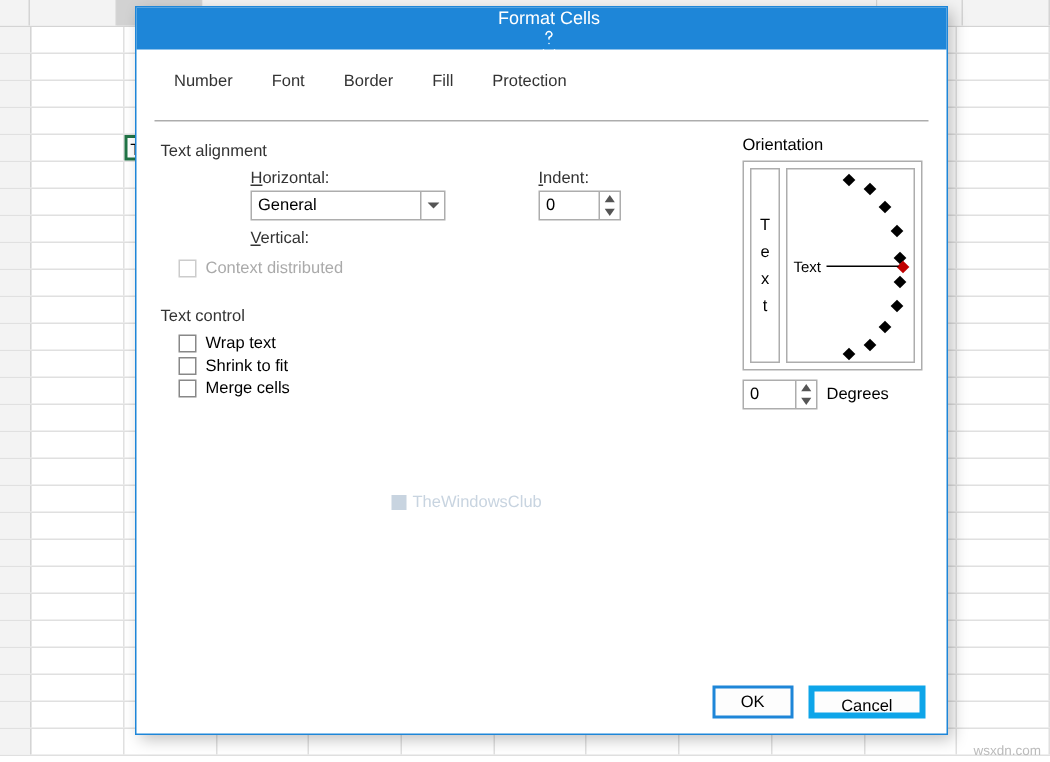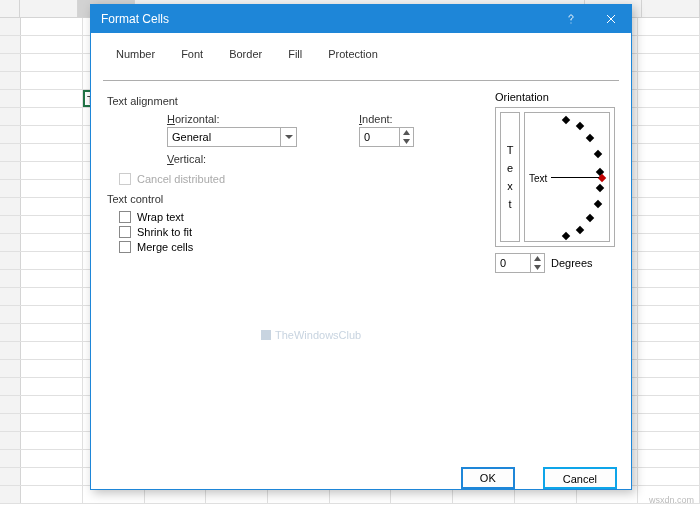--- a/index.html
+++ b/index.html
@@ -11,21 +11,21 @@
 .colhdr { width: 64px; border-right: 1px solid #d4d4d4; background: #f3f3f3; text-align: center; line-height: 18px; color: #444; }
 .colhdr.sel { background: #d2d2d2; }
 .rows { }
 .row { display: flex; height: 18px; border-bottom: 1px solid #e0e0e0; }
 .rownum { width: 22px; border-right: 1px solid #d4d4d4; background: #f3f3f3; text-align: center; line-height: 18px; color: #444; font-size: 10px; }
 .cell { width: 64px; border-right: 1px solid #e0e0e0; padding: 0 2px; line-height: 18px; }
 .cell.sel { border: 2px solid #217346; line-height: 16px; }
 
 
 .dlg { position: absolute; left: 90px; top: 4px; width: 542px; height: 486px; background: #fff; border: 1px solid #1e86d8; box-shadow: 3px 3px 10px rgba(0,0,0,0.25); display: flex; flex-direction: column; }
-.titlebar { height: 28px; background: #1e86d8; color: #fff; display: flex; align-items: center; padding-left: 10px; }
+.titlebar { height: 28px; background: #1e86d8; color: #fff; display: flex; align-items: center; padding-left: 10px; flex-direction: column; }
 .titlebar .t { flex: 1; font-size: 12px; }
 .tbtn { width: 40px; height: 28px; display: flex; align-items: center; justify-content: center; cursor: pointer; }
 .tbtn svg { width: 12px; height: 12px; stroke: #fff; stroke-width: 1; fill: none; }
 
 .tabs { display: flex; padding: 10px 12px 16px 12px; border: none; }
 .tab { padding: 4px 12px; border: 1px solid transparent; cursor: pointer; color: #333; }
 .tab.active { border: 1px solid #adadad; border-bottom: 1px solid #fff; background: #fff; position: relative; z-index: 2; }
 .tabline { height: 1px; background: #adadad; margin: -1px 12px 0 12px; }
 
 .body { padding: 10px 16px; flex: 1; position: relative; }
@@ -59,22 +59,22 @@
 .vtext { border: 1px solid #adadad; width: 20px; display: flex; flex-direction: column; align-items: center; justify-content: center; gap: 6px; font-size: 10px; }
 .arc { flex: 1; position: relative; border: 1px solid #adadad; }
 .arc .lbl { position: absolute; left: 4px; top: 60px; font-size: 10px; }
 .diamond { position: absolute; width: 6px; height: 6px; background: #000; transform: rotate(45deg); }
 .diamond.red { background: #c00000; }
 .orient-spin { display: flex; align-items: center; gap: 6px; margin-top: 6px; }
 
 .watermark { position: absolute; left: 170px; top: 248px; color: #c8d4e0; font-size: 12px; display: flex; align-items: center; gap: 4px; }
 .watermark .sq { width: 10px; height: 10px; background: #c8d4e0; }
 
-.footer { height: 42px; border-top: 0; display: flex; justify-content: flex-end; align-items: flex-end; gap: 28px; padding: 0 14px; }
-.btn { height: 22px; padding: 0 18px; border: 2px solid #0ea5e9; background: #fdfdfd; cursor: pointer; line-height: 20px; }
+.footer { height: 42px; border-top: 0; display: flex; justify-content: flex-end; align-items: center; gap: 10px; padding: 0 14px; }
+.btn { height: 22px; padding: 0 18px; border: 4px solid #0ea5e9; background: #fdfdfd; cursor: pointer; line-height: 20px; }
 .btn.primary { border: 1px solid #1e86d8; box-shadow: inset 0 0 0 1px #1e86d8; }
 
 .credit { position: absolute; right: 6px; bottom: 3px; font-size: 9px; color: #bbb; }
 </style>
 </head>
 <body>
 
 <div class="sheet">
   <div class="colhdrs">
     <div class="rownum"></div>
@@ -522,25 +522,25 @@
                 </div>
               </div>
           </div>
         </div>
       </div>
       <div class="col-f" style="margin-bottom:6px">
         <div class="field-label"><span class="u">V</span>ertical:</div>
       </div>
       <div class="chk disabled">
         <div class="box"></div>
-          <span>Cancel distributed</span>
+          <span>Context distributed</span>
       </div>
     </div>
 
-    <div class="group-title" style="margin-top:8px">Text control</div>
+    <div class="group-title" style="margin-top:20px">Text control</div>
     <div class="indent">
       <div class="chk">
           <div class="box"></div>
           <span><span class="u">W</span>rap text</span>
         </div>
       <div class="chk">
           <div class="box"></div>
           <span>Shrin<span class="u">k</span> to fit</span>
         </div>
       <div class="chk">

